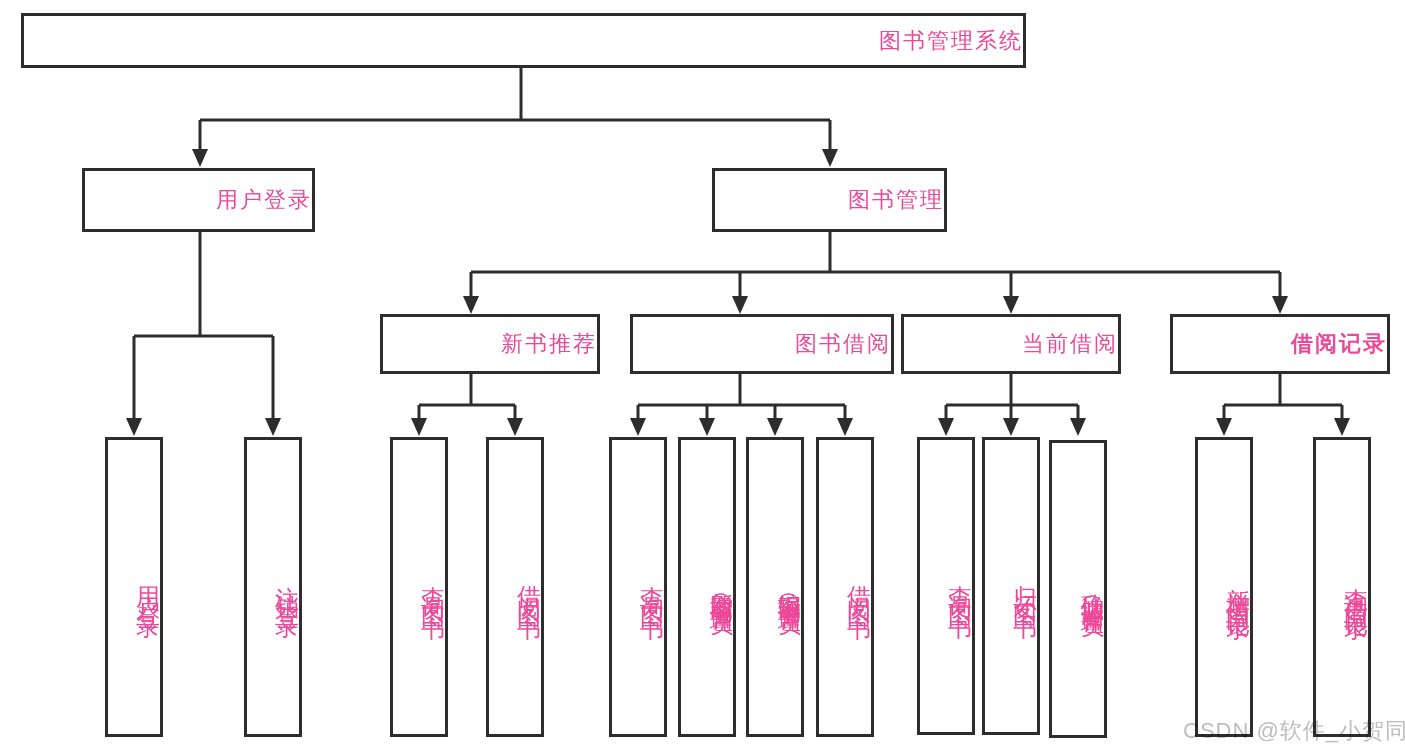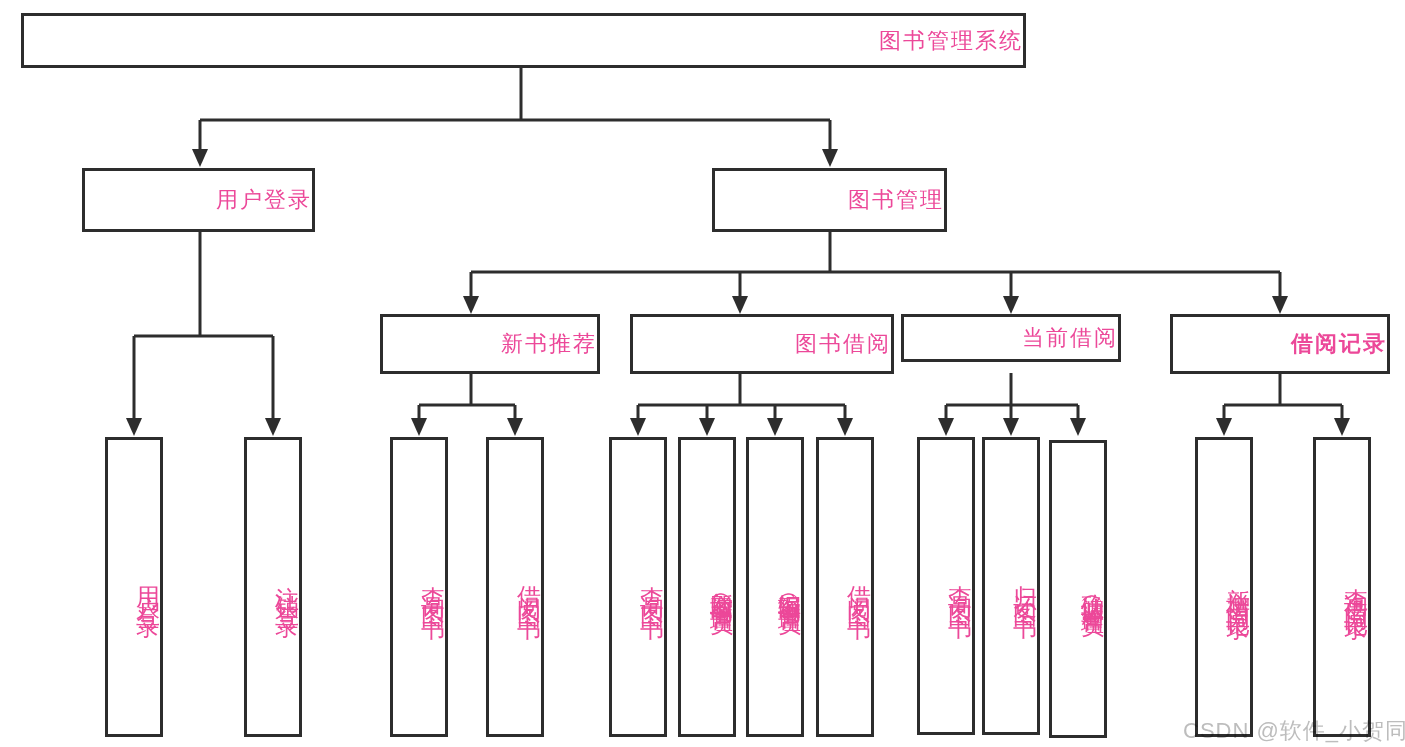--- a/index.html
+++ b/index.html
@@ -140,21 +140,21 @@
   <div class="node h" style="left:712px; top:168px; width:235px; height:64px;">
     <span class="label">图书管理</span>
   </div>
 
   <div class="node h" style="left:361px; top:314px; width:220px; height:60px;margin-left:19px;">
     <span class="label">新书推荐</span>
   </div>
   <div class="node h" style="left:630px; top:314px; width:264px; height:60px;">
     <span class="label">图书借阅</span>
   </div>
-  <div class="node h" style="left:901px; top:314px; width:220px; height:48px;">
+  <div class="node h" style="left:901px; top:314px; width:220px; height:60px;">
     <span class="label">当前借阅</span>
   </div>
   <div class="node h" style="left:1170px; top:314px; width:220px; height:60px;font-weight:bold;">
     <span class="label">借阅记录</span>
   </div>
 
   <div class="node v ls4" style="left:105px; top:437px; width:58px; height:300px;">
     <span class="label">用户登录</span>
   </div>
   <div class="node v ls4" style="left:244px; top:437px; width:58px; height:300px;">

